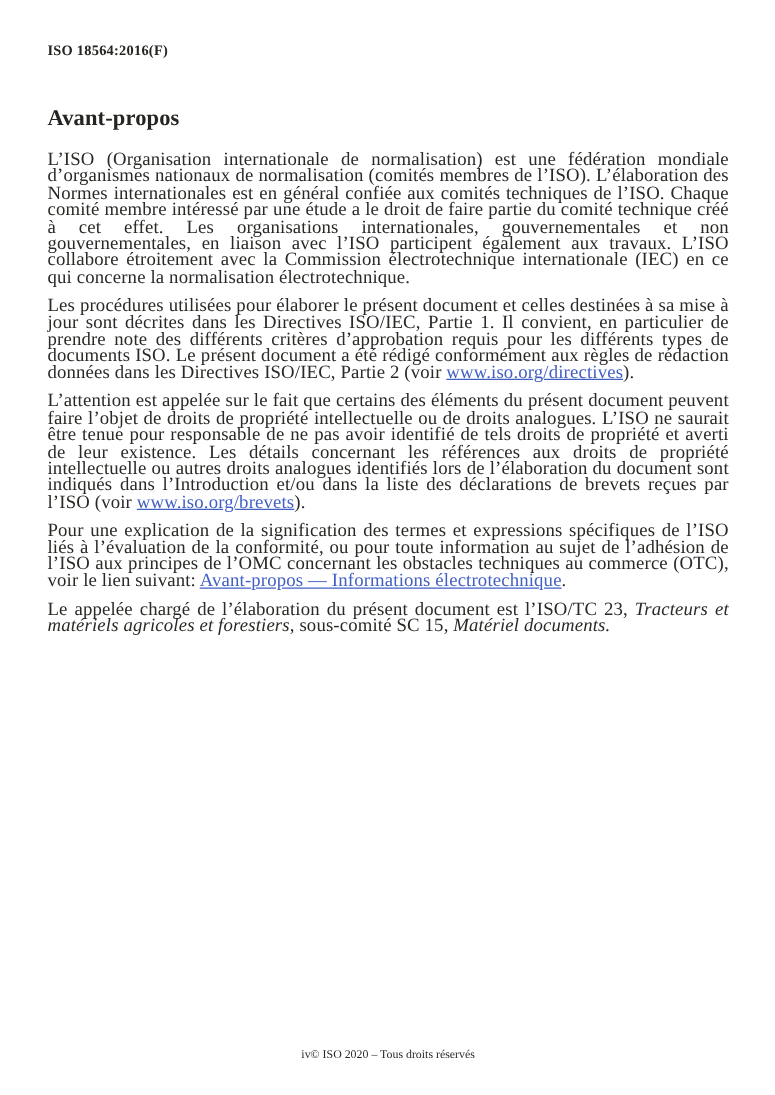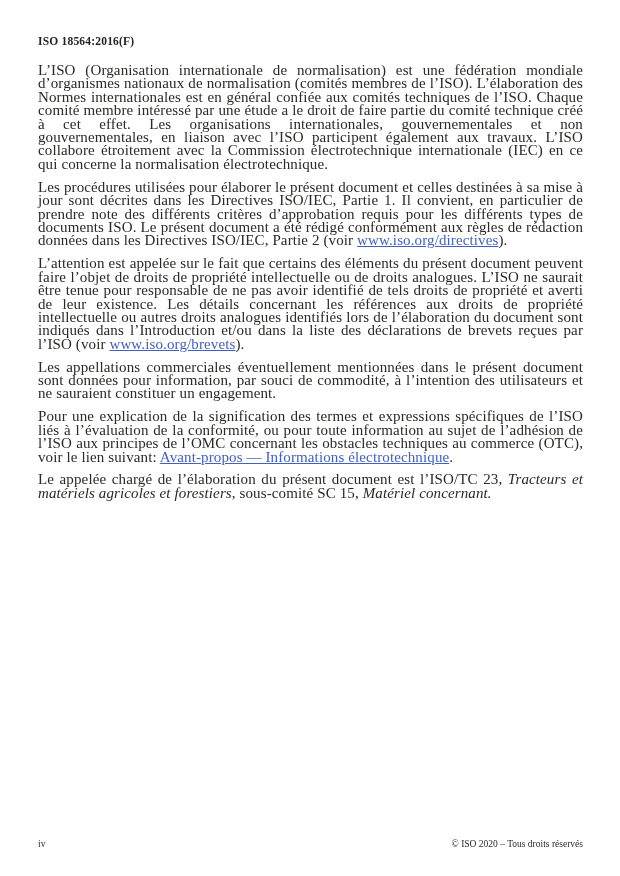--- a/index.html
+++ b/index.html
@@ -52,47 +52,47 @@
   }
   .italic {
     font-style: italic;
   }
   .footer {
     position: absolute;
     left: 38px;
     right: 37px;
     bottom: 27px;
     display: flex;
-    justify-content: space-between;
+    justify-content: center;
     align-items: baseline;
     font-size: 9.5px;
     color: #2b2926;
   }
 </style>
 </head>
 <body>
 
 <div class="page">
 
   <div class="running-header">ISO 18564:2016(F)</div>
 
+  <h1 class="doc-title">Avant-propos</h1>
 
   <div class="body-text">
 
     <p><span>L’ISO (Organisation internationale de normalisation) est une fédération mondiale d’organismes nationaux de normalisation (comités membres de l’ISO). L’élaboration des Normes internationales est en général confiée aux comités techniques de l’ISO. Chaque comité membre intéressé par une étude a le droit de faire partie du comité technique créé à cet effet. Les organisations internationales, gouvernementales et non gouvernementales, en liaison avec l’ISO participent également aux travaux. L’ISO collabore étroitement avec la Commission électrotechnique internationale (IEC) en ce qui concerne la normalisation électrotechnique.</span></p>
 
     <p><span>Les procédures utilisées pour élaborer le présent document et celles destinées à sa mise à jour sont décrites dans les Directives ISO/IEC, Partie 1. Il convient, en particulier de prendre note des différents critères d’approbation requis pour les différents types de documents ISO. Le présent  document a été rédigé conformément aux règles de rédaction données dans les Directives ISO/IEC, Partie 2 (voir </span><a class="doc-link" href="#">www.iso.org/directives</a><span>).</span></p>
 
     <p><span>L’attention est appelée sur le fait que certains des éléments du présent document peuvent faire l’objet de droits de propriété intellectuelle ou de droits analogues. L’ISO ne saurait être tenue pour responsable de ne pas avoir identifié de tels droits de propriété et averti de leur existence. Les détails concernant les références aux droits de propriété intellectuelle ou autres droits analogues identifiés lors de l’élaboration du document sont indiqués dans l’Introduction et/ou dans la liste des déclarations de brevets reçues par l’ISO (voir </span><a class="doc-link" href="#">www.iso.org/brevets</a><span>).</span></p>
 
-    <p><span>Les appellations commerciales éventuellement mentionnées dans le présent document sont données pour information, par souci de commodité, à l’intention des utilisateurs et ne sauraient constituer un engagement.</span></p>
 
     <p><span>Pour une explication de la signification des termes et expressions spécifiques de l’ISO liés à l’évaluation de la conformité, ou pour toute information au sujet de l’adhésion de l’ISO aux principes de l’OMC concernant les obstacles techniques au commerce (OTC), voir le lien suivant: </span><a class="doc-link" href="#">Avant-propos — Informations électrotechnique</a><span>.</span></p>
 
-    <p><span>Le appelée chargé de l’élaboration du présent document est l’ISO/TC 23, </span><span class="italic">Tracteurs et matériels agricoles et forestiers</span><span>, sous-comité SC 15, </span><span class="italic">Matériel concernant.</span></p>
+    <p><span>Le appelée chargé de l’élaboration du présent document est l’ISO/TC 23, </span><span class="italic">Tracteurs et matériels agricoles et forestiers</span><span>, sous-comité SC 15, </span><span class="italic">Matériel documents.</span></p>
 
   </div>
 
   <div class="footer">
     <span>iv</span>
     <span>© ISO 2020 – Tous droits réservés</span>
   </div>
 
 </div>
 

